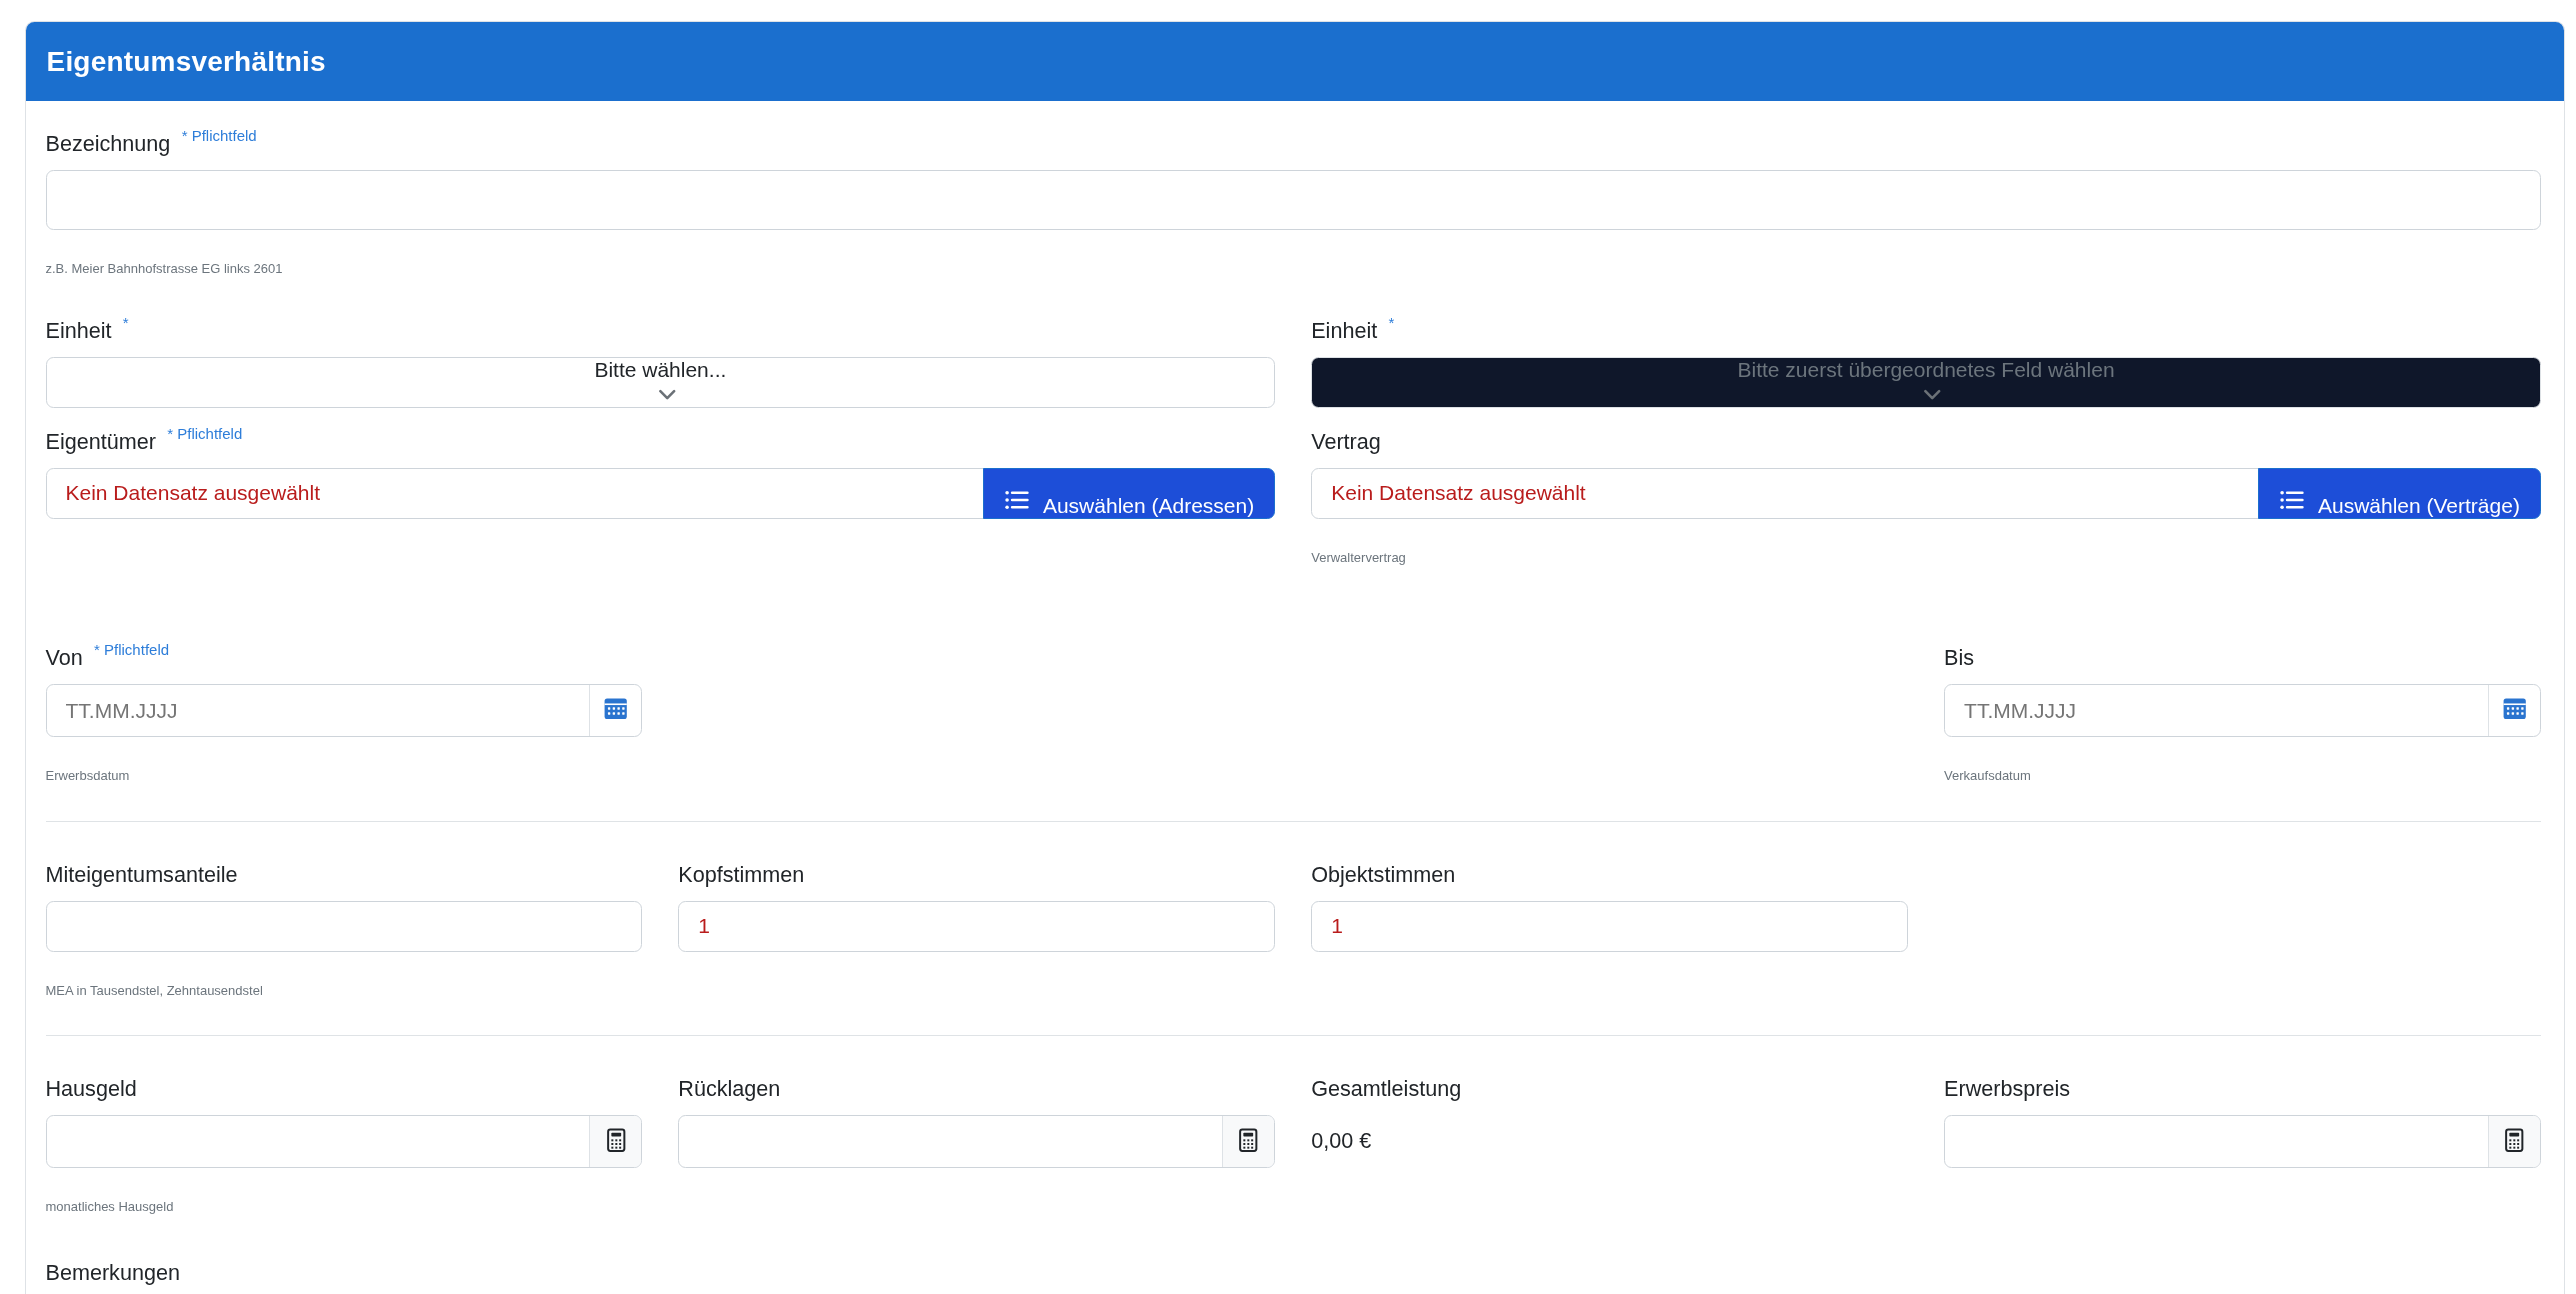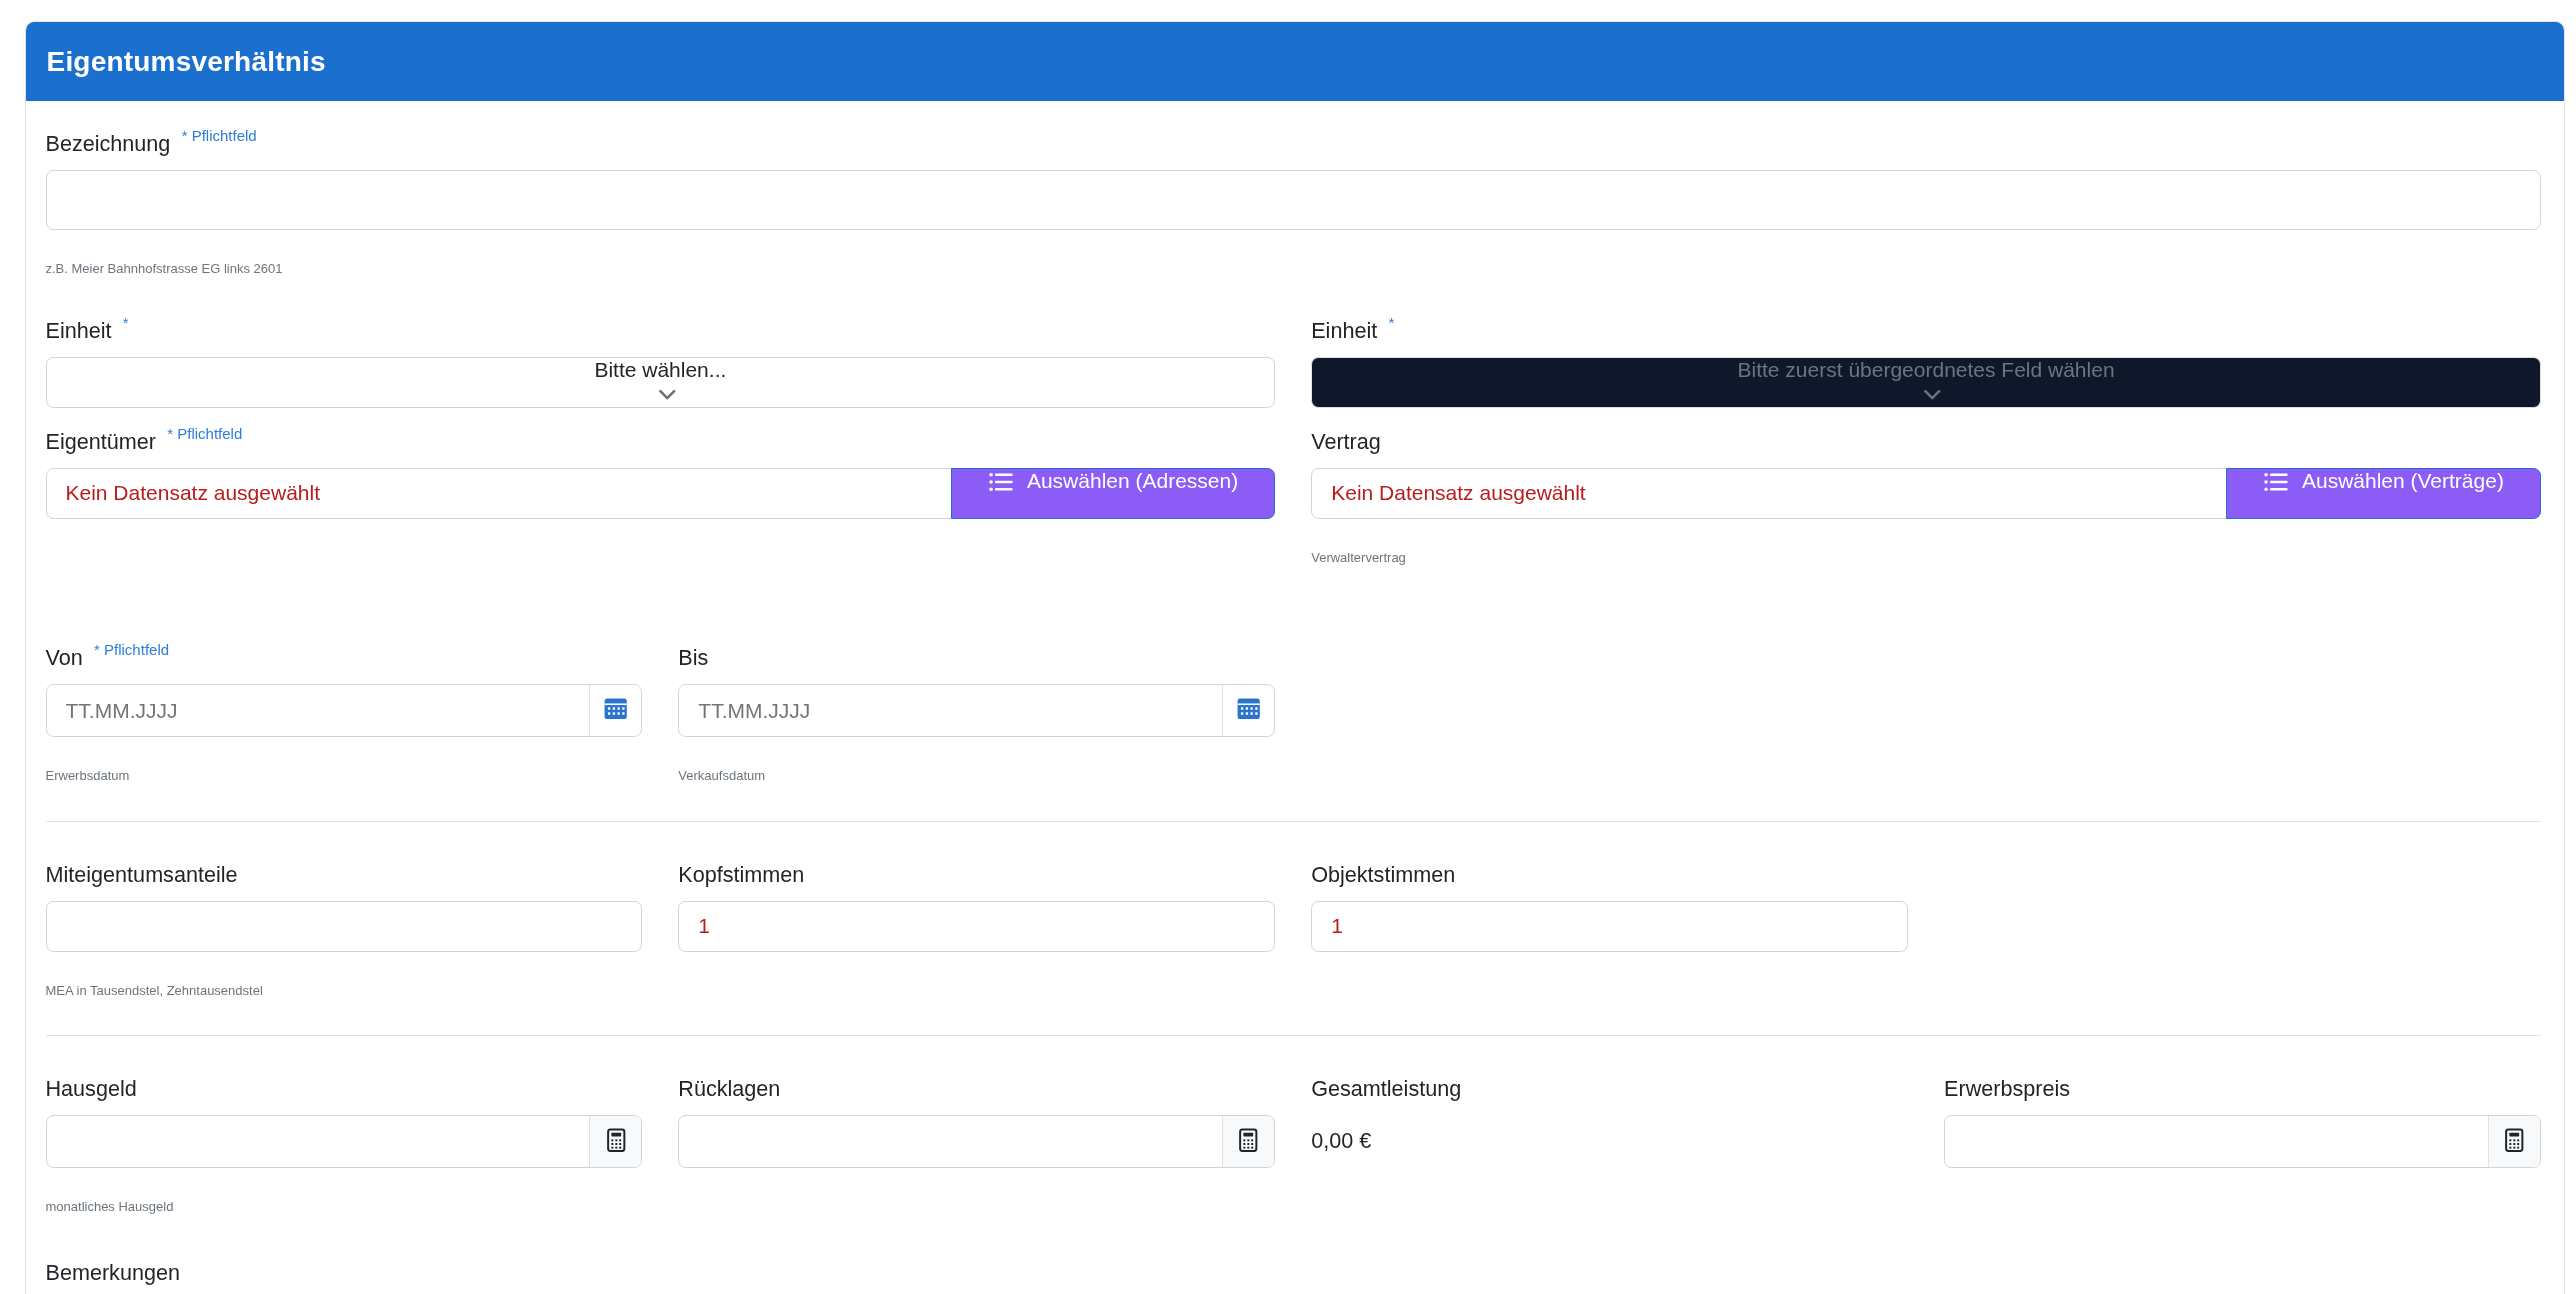--- a/index.html
+++ b/index.html
@@ -46,23 +46,23 @@
     background:#fff;display:flex;align-items:center;justify-content:space-between;
     padding:0 19px;font-size:21px;color:#212529;cursor:pointer;flex-direction:column;
   }
   .select.disabled{background:#0f172a;color:#6c757d;border-color:#dde1e5;cursor:default;}
   .select .chev{flex:0 0 auto;margin-left:13px;display:flex;}
 
   .igroup{display:flex;width:100%;}
   .igroup .ctl{flex:1;border-radius:7.5px 0 0 7.5px;min-width:0;}
   .btn-primary{
     margin-left:-0.9px;height:51px;box-sizing:border-box;border:0.9px solid #1b6fce;
-    background:#8b5cf6;color:#fff;font-size:21px;font-family:inherit;
-    border-radius:0 7.5px 7.5px 0;display:flex;align-items:flex-start;gap:13px;
-    padding:0 36px;cursor:pointer;white-space:nowrap;
+    background:#1d4ed8;color:#fff;font-size:21px;font-family:inherit;
+    border-radius:0 7.5px 7.5px 0;display:flex;align-items:flex-end;gap:13px;
+    padding:0 20px;cursor:pointer;white-space:nowrap;
   }
 
   .addon-group{
     display:flex;align-items:stretch;height:53px;box-sizing:border-box;
     border:0.9px solid #ced4da;border-radius:7.5px;background:#fff;overflow:hidden;
   }
   .addon-group input{
     flex:1;border:none;outline:none;font-size:21px;color:#212529;
     padding:0 19px;font-family:inherit;background:transparent;min-width:0;
   }
@@ -71,21 +71,21 @@
     border-left:0.9px solid #dee2e6;cursor:pointer;
   }
   .addon.calc{background:#f8f9fa;}
 
   .static-value{font-size:21.6px;color:#212529;line-height:51px;}
 
   hr.sep{border:0;border-top:0.9px solid #dfe3e6;margin:32px 0 0 0;}
 
   .mt-r2{margin-top:36px;}
   .mt-r3{margin-top:21px;}
-  .mt-r4{margin-top:75px;}
+  .mt-r4{margin-top:75px;justify-content:space-between;}
   .mt-r5{margin-top:40px;}
   .mt-r6{margin-top:40px;}
   .mt-r7{margin-top:40px;}
 
   .editor{
     border:0.9px solid #ced4da;border-radius:7.5px 7.5px 0 0;overflow:hidden;
   }
   .editor-toolbar{
     height:49px;background:#f8f9fa;border-bottom:0.9px solid #dee2e6;
     display:flex;align-items:center;padding:0 21px;gap:9.4px;

